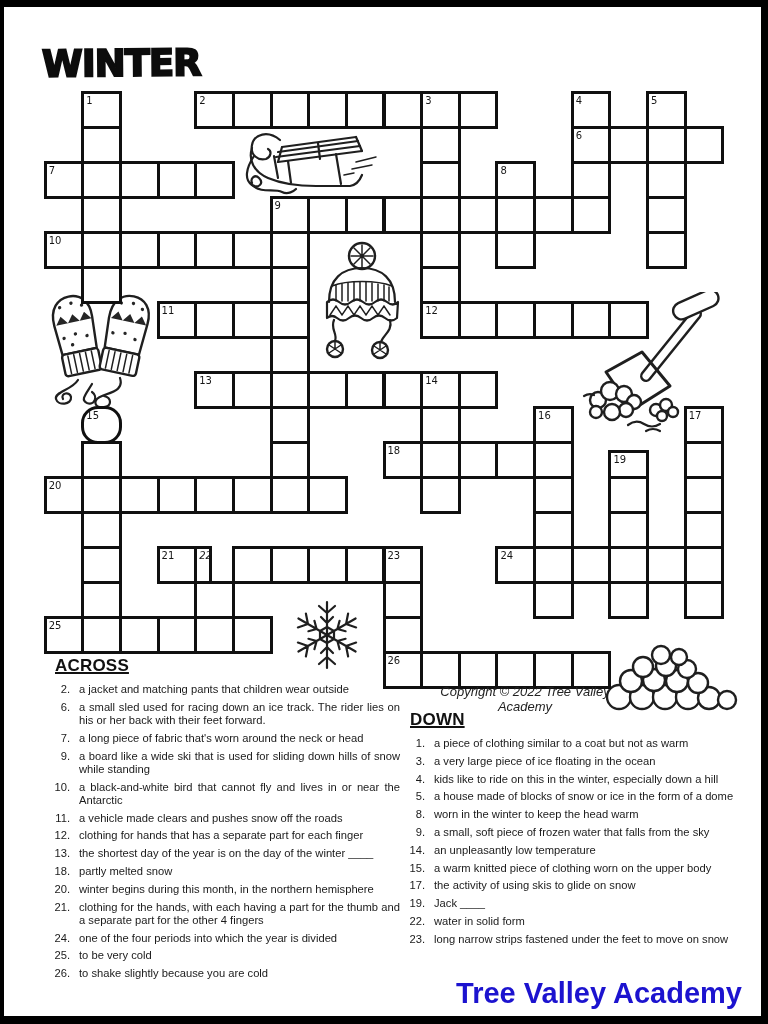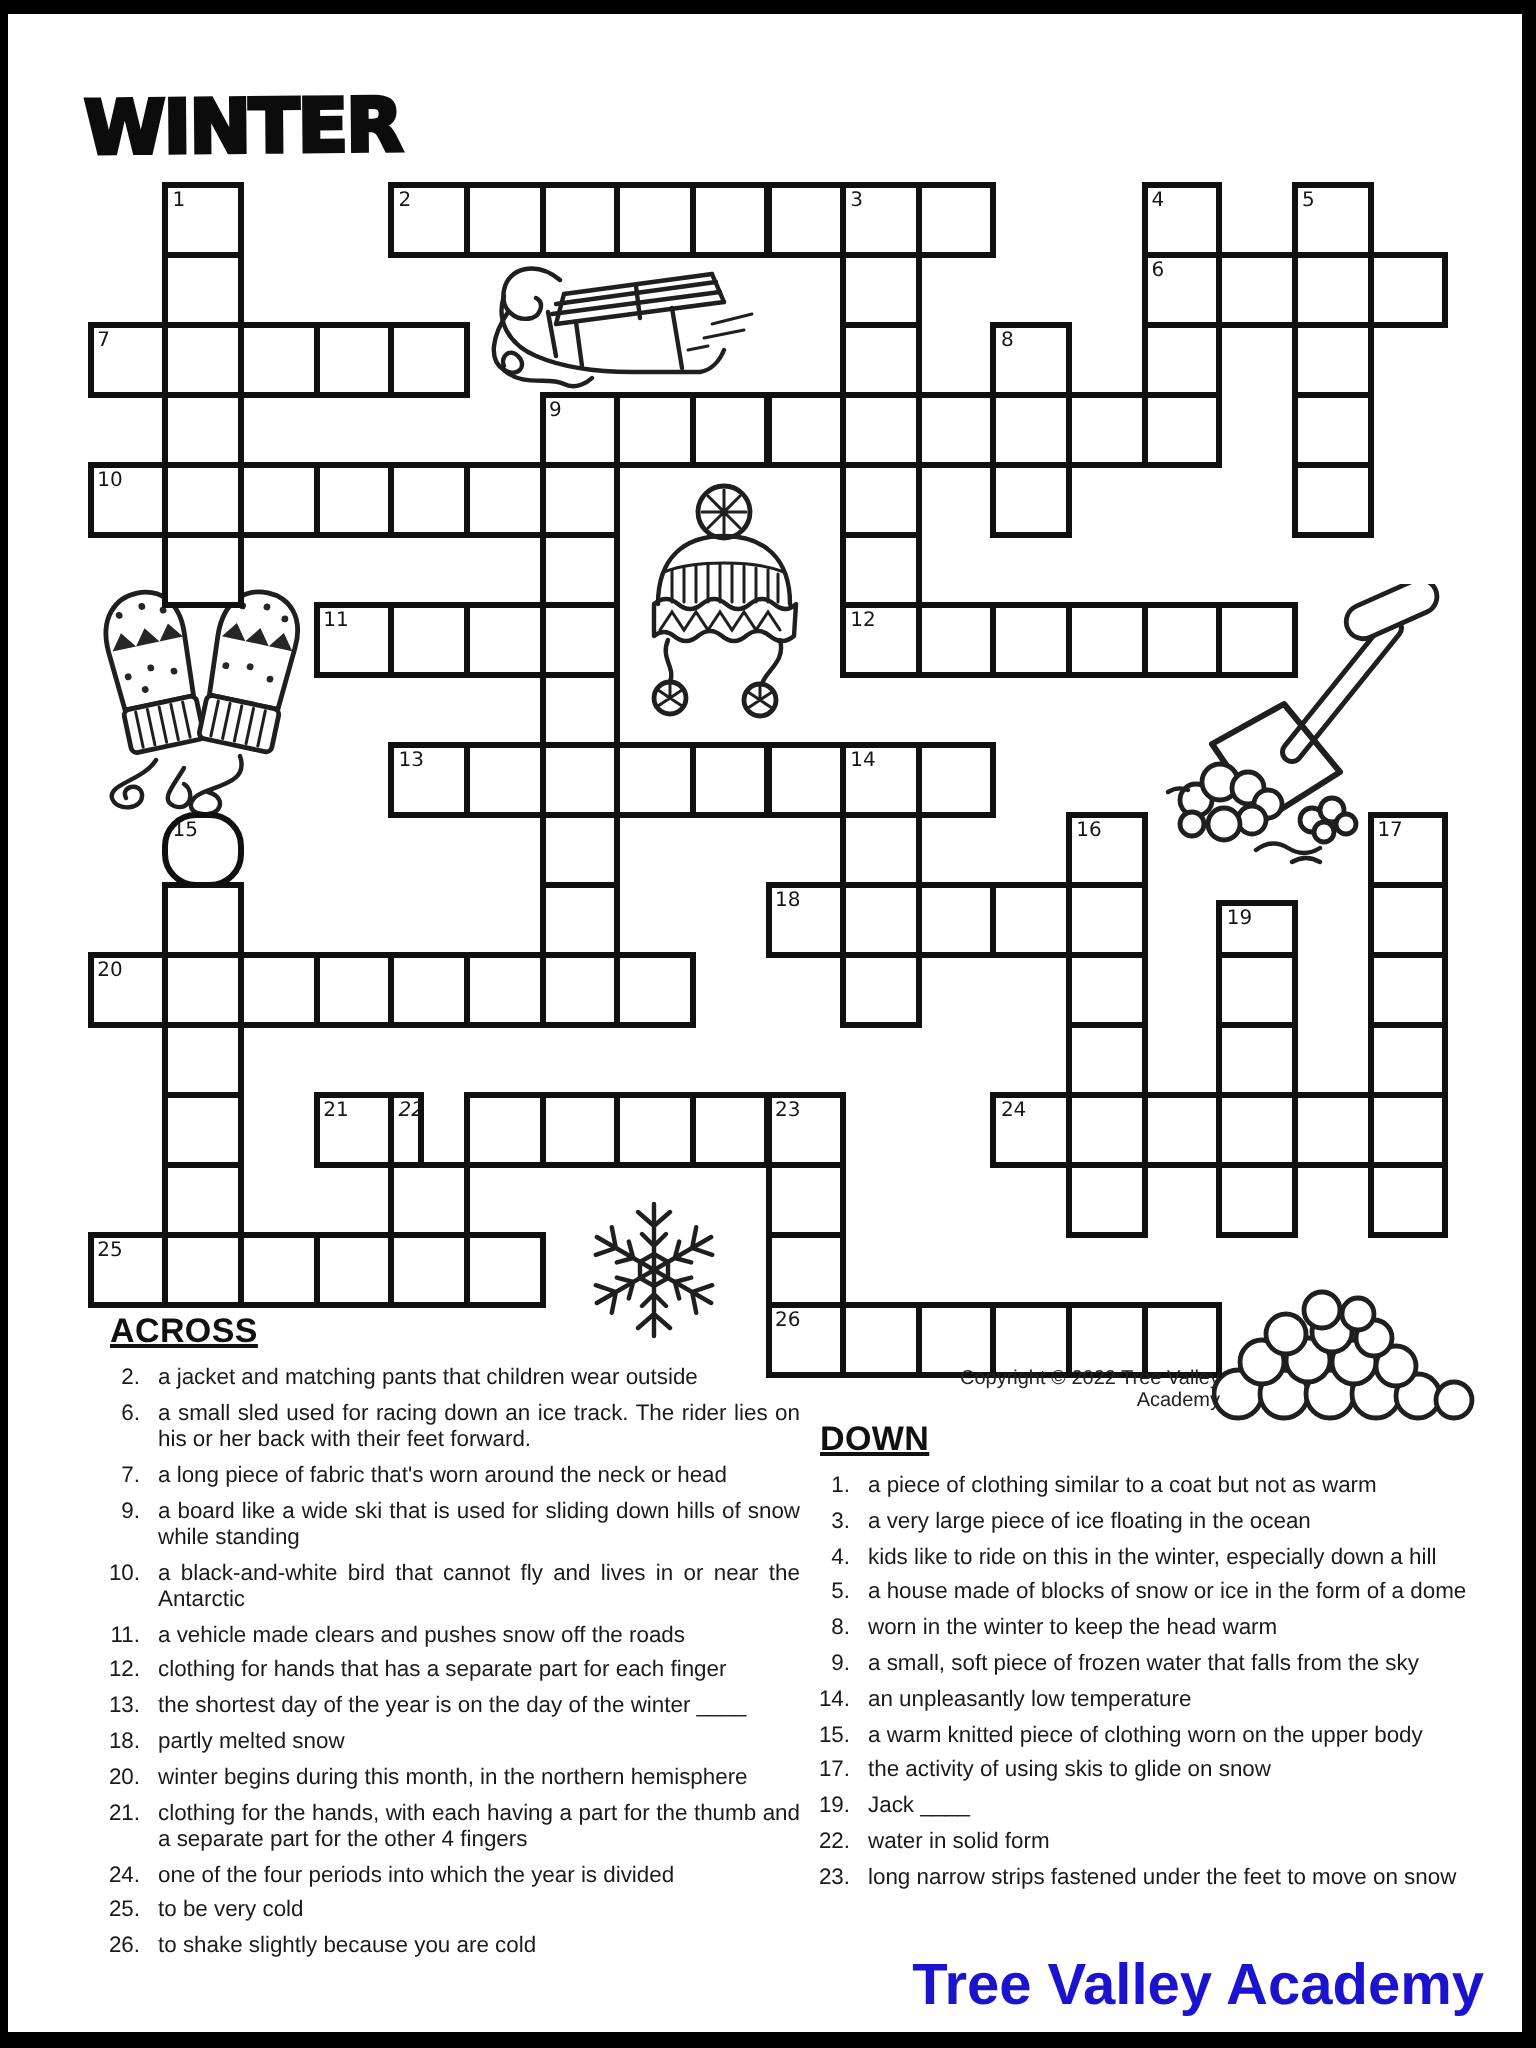--- a/index.html
+++ b/index.html
@@ -37,21 +37,21 @@
   }
   .clue{display:flex;margin-bottom:4.6px;font-size:11.2px;line-height:13.2px;}
   .clue-num{flex:none;width:24px;text-align:right;margin-right:9px;}
   .clue-text{flex:1;}
   #across-clues .clue-text{text-align:justify;}
   #down-clues .clue-text{white-space:nowrap;}
   #across{left:46px;top:656px;width:354px;}
   #down{left:401px;top:710px;width:360px;}
   .copyright{
     position:absolute;left:440px;top:684px;width:170px;z-index:12;
-    font-size:10px;text-align:right;color:#222;
+    font-size:13px;text-align:center;color:#222;font-style:italic;
   }
   .brand{
     position:absolute;right:26px;top:977px;z-index:12;
     font-size:29px;font-weight:bold;letter-spacing:0px;
   }
   svg .ln{fill:none;stroke:#1f1f1f;stroke-width:2.2;stroke-linecap:round;stroke-linejoin:round;}
   svg .ln3{fill:none;stroke:#1f1f1f;stroke-width:3;stroke-linecap:round;stroke-linejoin:round;}
   svg .thin{fill:none;stroke:#1f1f1f;stroke-width:1.5;stroke-linecap:round;}
   svg .wfill{fill:#fff;stroke:#1f1f1f;stroke-width:2.4;stroke-linejoin:round;}
 </style>

